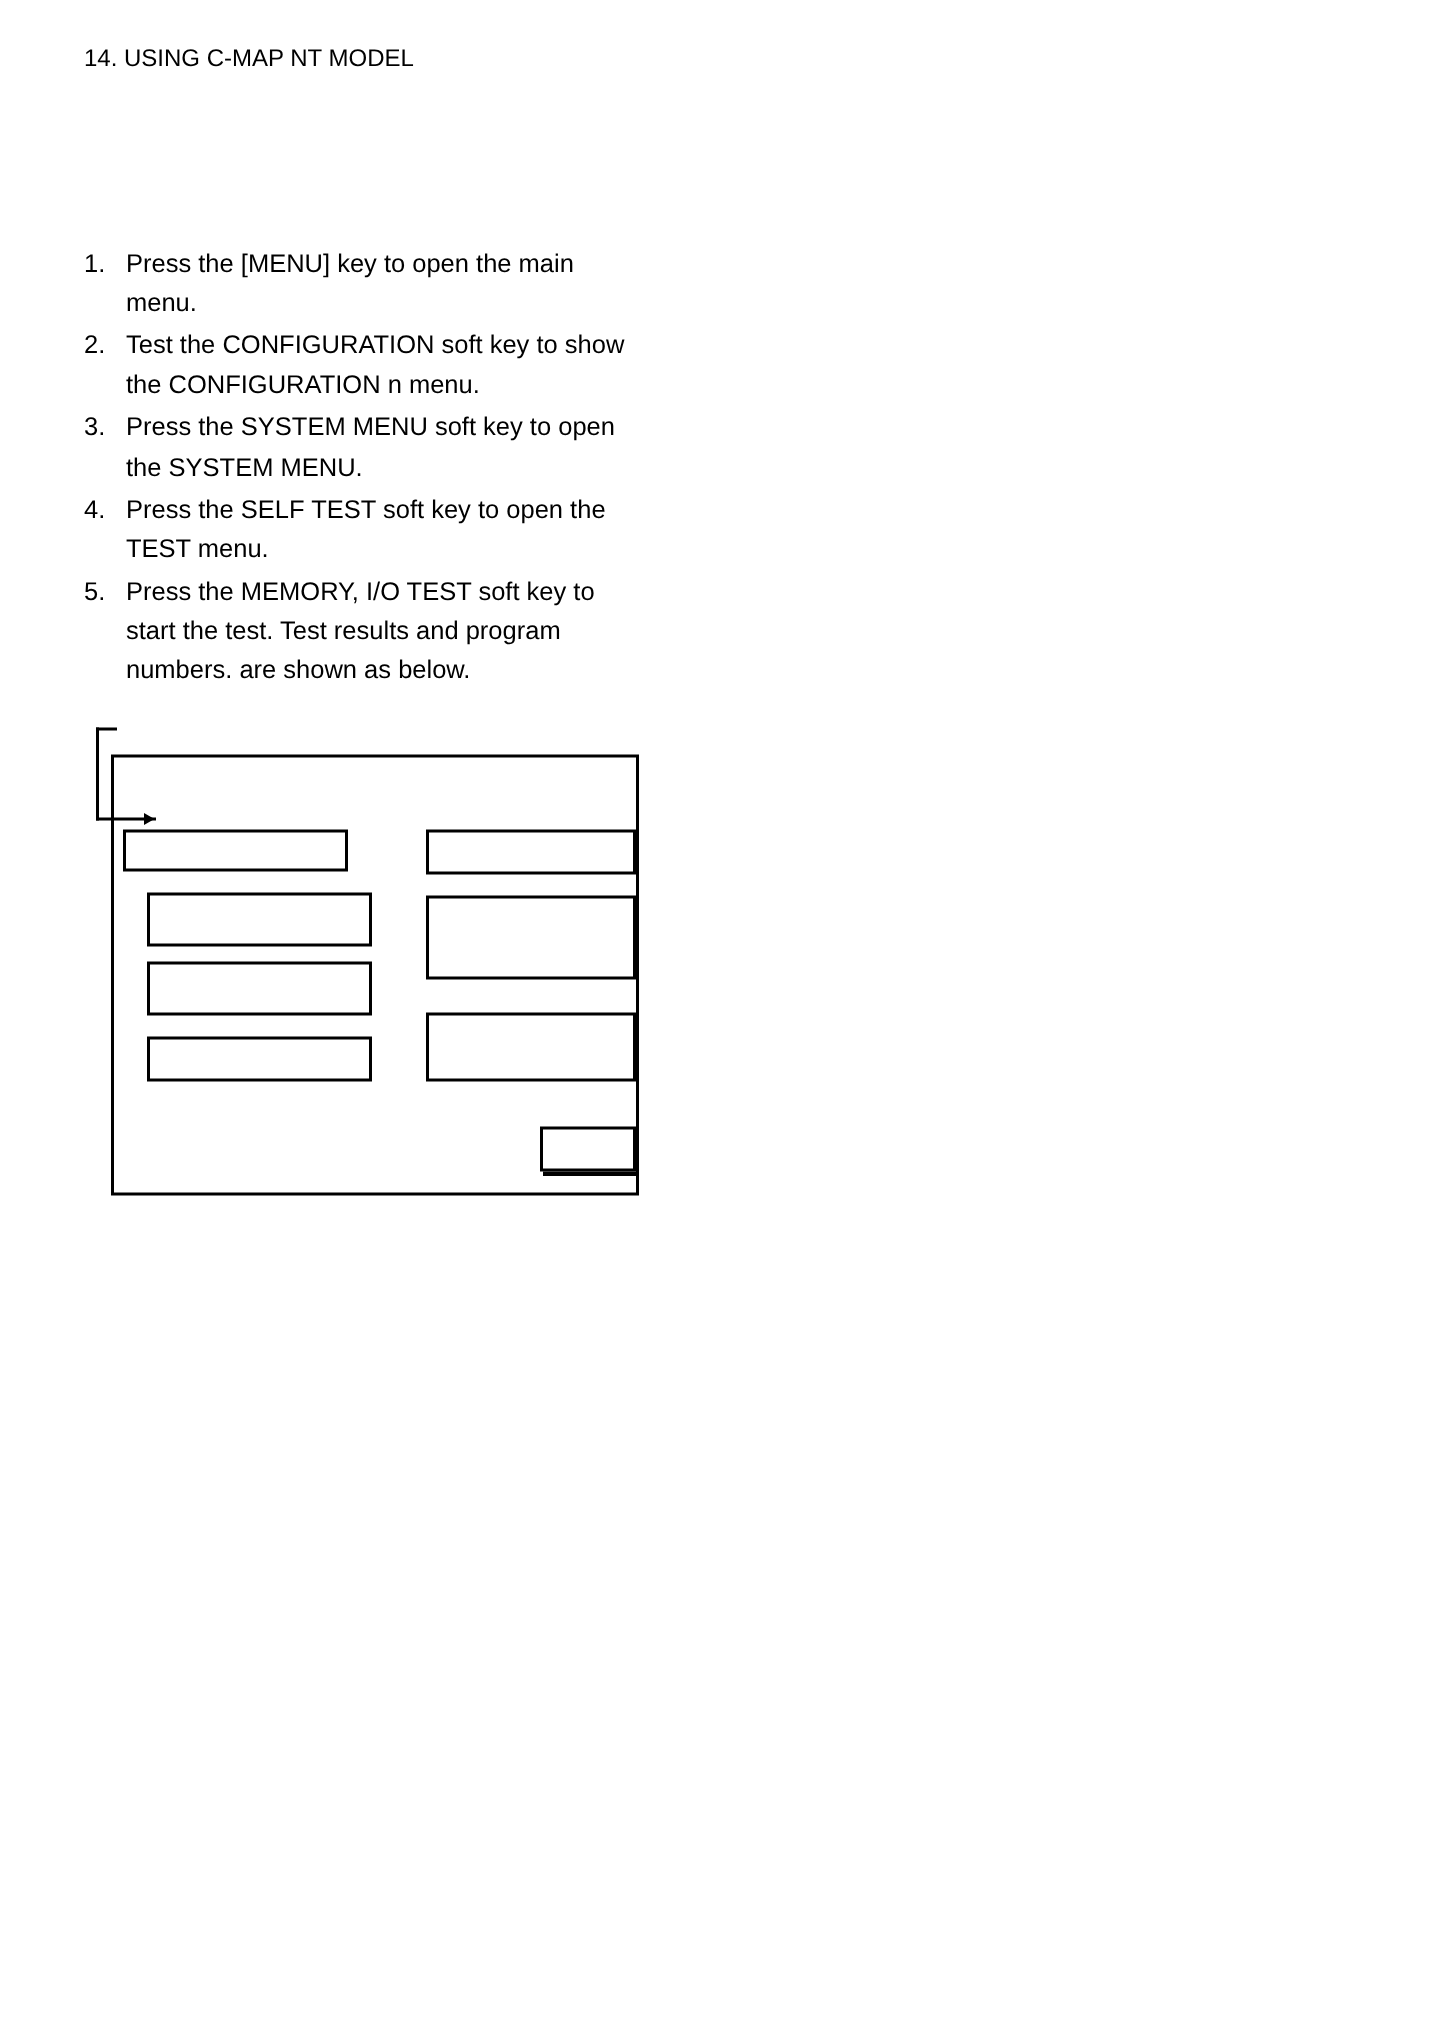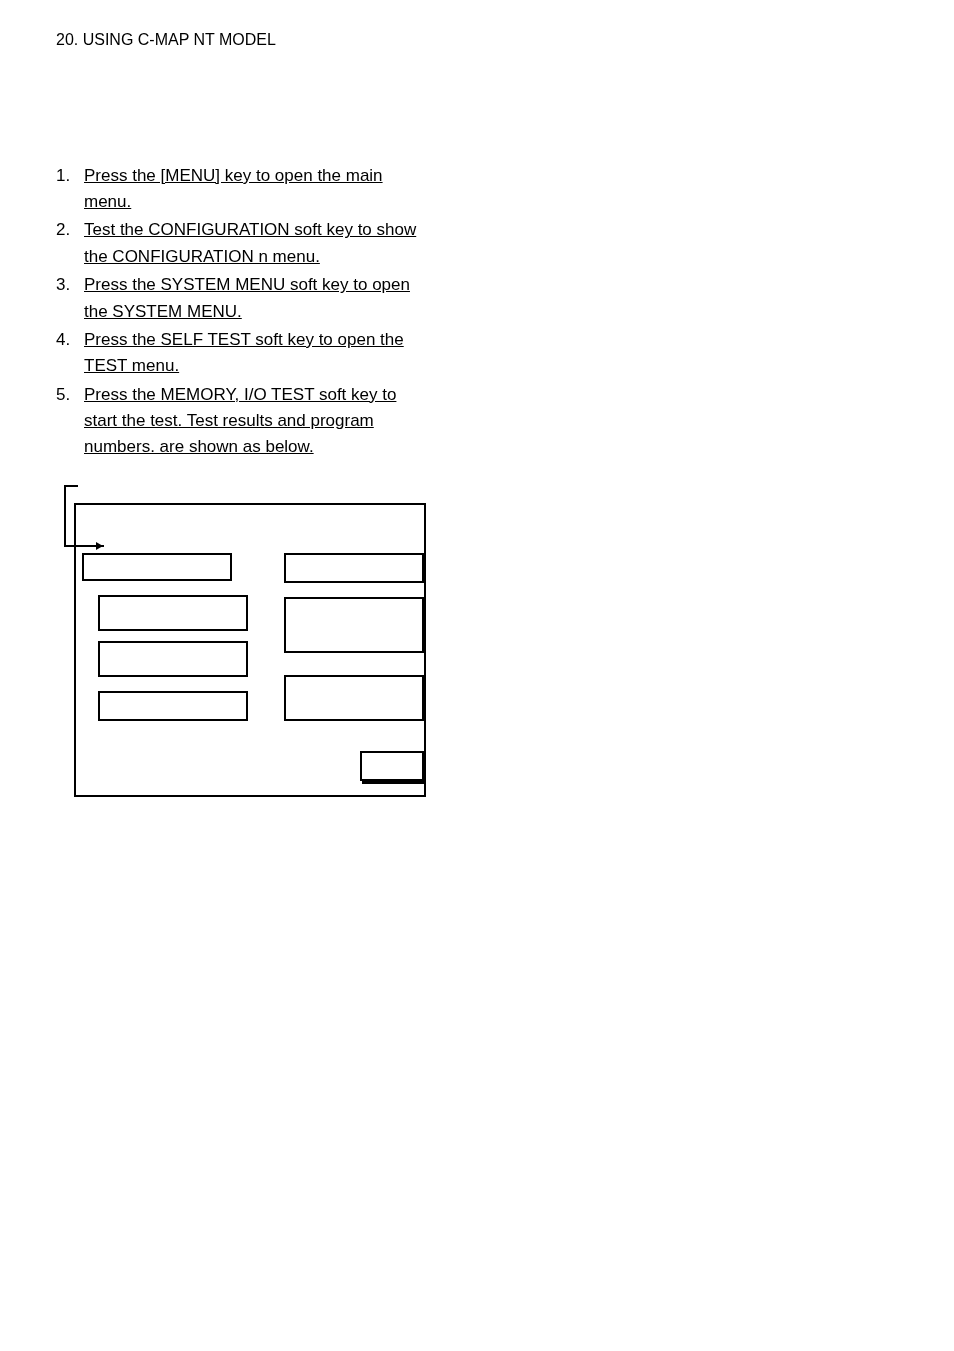--- a/index.html
+++ b/index.html
@@ -29,21 +29,20 @@
   .list li {
     display: flex;
     margin-bottom: 2px;
   }
   .list .num {
     width: 28px;
     flex-shrink: 0;
   }
   .list .txt {
     flex: 1;
-    text-decoration: underline;
   }
   .diagram {
     position: relative;
     width: 380px;
     height: 340px;
     margin-left: 4px;
   }
   .d-top-notch {
     position: absolute;
     left: 4px;
@@ -114,21 +113,21 @@
     height: 0;
     border-left: 7px solid #000;
     border-top: 4px solid transparent;
     border-bottom: 4px solid transparent;
   }
 </style>
 </head>
 <body>
 
 <div class="page">
-  <div class="header">20. USING C-MAP NT MODEL</div>
+  <div class="header">14. USING C-MAP NT MODEL</div>
 
   <ol class="list">
     <li>
       <span class="num">1.</span>
       <span class="txt">Press the [MENU] key to open the main menu.</span>
     </li>
     <li>
       <span class="num">2.</span>
       <span class="txt">Test the CONFIGURATION soft key to show the CONFIGURATION n menu.</span>
     </li>

